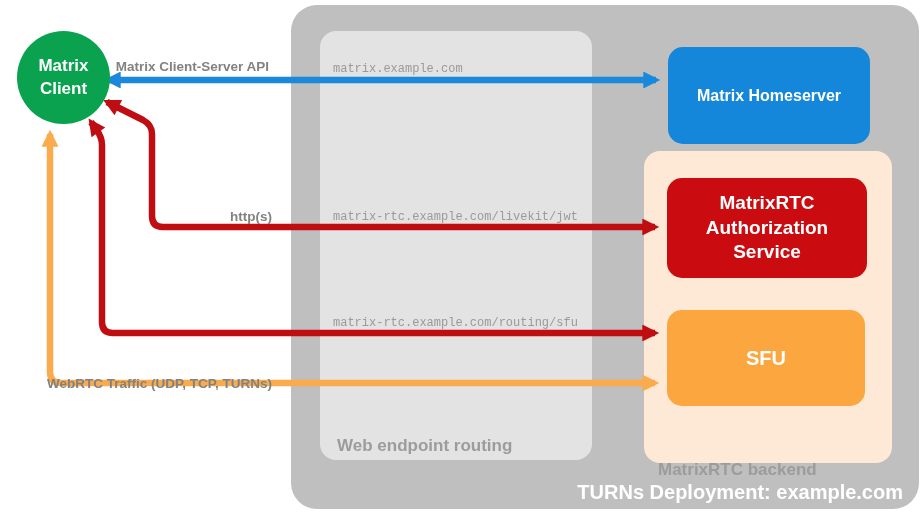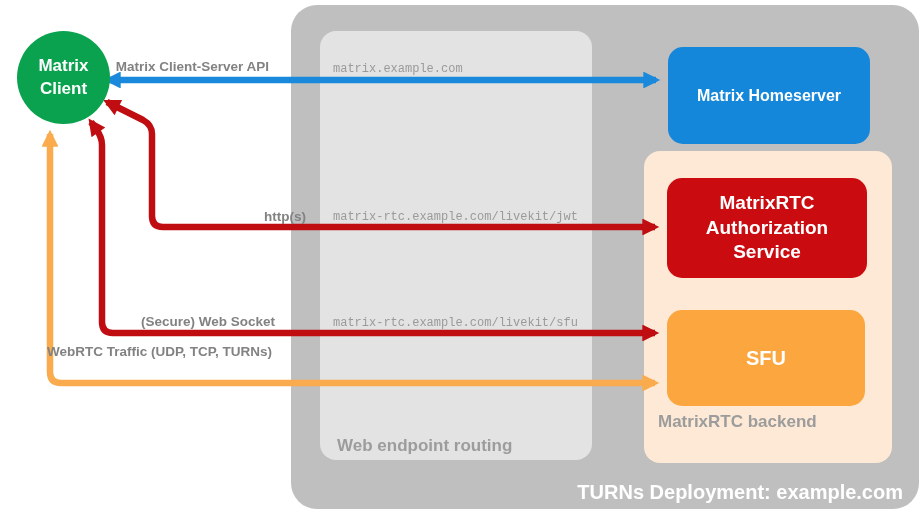--- a/index.html
+++ b/index.html
@@ -42,56 +42,56 @@
   .sfu {
     left:667px; top:310px; width:198px; height:96px;
     background:#fba63e; font-size:20px;
   }
   
   .arrow-label {
     position:absolute; color:#828282; font-size:13.5px; font-weight:700;
     white-space:nowrap; text-align:right;
   }
   .lbl-csapi   { right:652px; top:59px;  }
-  .lbl-https   { right:615px; top:209px;margin-left:37px; }
+  .lbl-https   { right:649px; top:209px;margin-left:37px; }
   .lbl-ws      { right:646px; top:314px; }
-  .lbl-webrtc  { right:649px; top:344px; }
+  .lbl-webrtc  { right:649px; top:376px; }
   
   .endpoint {
     position:absolute; left:333px; color:#9a9a9a; font-size:12px;
     font-family:Liberation Mono, monospace; white-space:nowrap;
   }
   .ep-hs  { top:62px;  }
   .ep-jwt { top:210px;text-align:right; }
   .ep-sfu { top:316px; }
   
   .caption {
     position:absolute; font-weight:700; font-size:17px; color:#9c9c9c;
     white-space:nowrap;
   }
   .cap-routing { left:337px; top:436px; }
-  .cap-backend { left:658px; top:412px; }
+  .cap-backend { left:658px; top:460px; }
   .cap-site {
     position:absolute; right:18px; top:481px; color:#ffffff;
     font-weight:700; font-size:20px; white-space:nowrap;
   }
   svg.arrows { position:absolute; left:0; top:0; width:921px; height:524px; pointer-events:none; }
 </style>
 </head>
 <body>
 
 <div class="canvas">
 
   <div class="site"></div>
   <div class="routing"></div>
   <div class="backend"></div>
 
   <div class="endpoint ep-hs">matrix.example.com</div>
   <div class="endpoint ep-jwt">matrix-rtc.example.com/livekit/jwt</div>
-  <div class="endpoint ep-sfu">matrix-rtc.example.com/livekit/sfu</div>
+  <div class="endpoint ep-sfu">matrix-rtc.example.com/routing/sfu</div>
 
   <svg class="arrows" viewBox="0 0 921 524" xmlns="http://www.w3.org/2000/svg">
     <defs>
       <marker id="ah-blue" viewBox="0 0 10 10" refX="7.5" refY="5" markerWidth="3.4" markerHeight="2.6" orient="auto-start-reverse">
         <path d="M0,0 L10,5 L0,10 z" fill="#1a88db"></path>
       </marker>
       <marker id="ah-red" viewBox="0 0 10 10" refX="7.5" refY="5" markerWidth="3.4" markerHeight="2.6" orient="auto-start-reverse">
         <path d="M0,0 L10,5 L0,10 z" fill="#c00d11"></path>
       </marker>
       <marker id="ah-orange" viewBox="0 0 10 10" refX="7.5" refY="5" markerWidth="3.4" markerHeight="2.6" orient="auto-start-reverse">
@@ -115,20 +115,19 @@
     <span class="multiline">MatrixRTC
 Authorization
 Service</span>
   </div>
   <div class="node sfu">
     <span>SFU</span>
   </div>
 
   <div class="arrow-label lbl-csapi">Matrix Client-Server API</div>
   <div class="arrow-label lbl-https">http(s)</div>
-  <div class="arrow-label lbl-ws">(Secure) Web Socket</div>
   <div class="arrow-label lbl-webrtc">WebRTC Traffic (UDP, TCP, TURNs)</div>
 
   <div class="caption cap-routing">Web endpoint routing</div>
   <div class="caption cap-backend">MatrixRTC backend</div>
   <div class="cap-site">TURNs Deployment: example.com</div>
 
 </div>
 
 </body></html>

